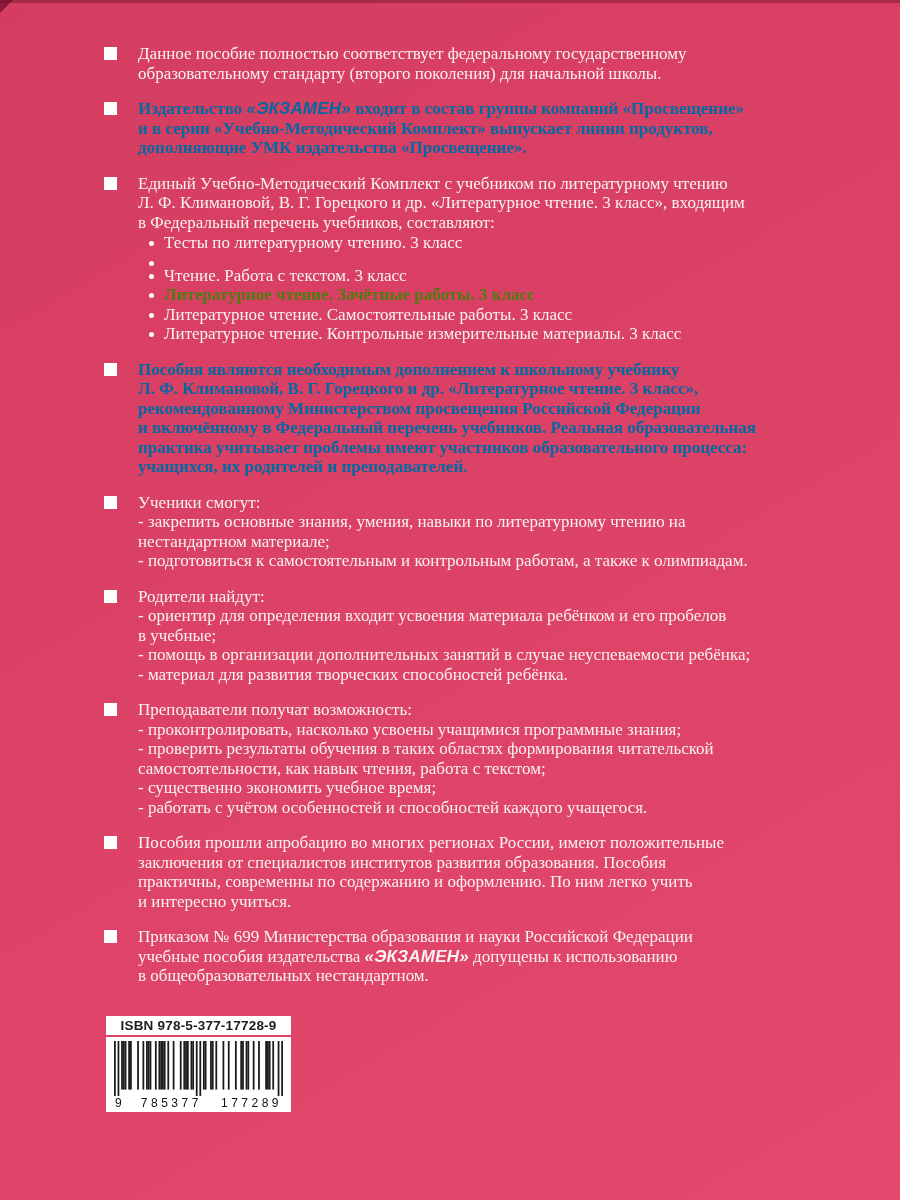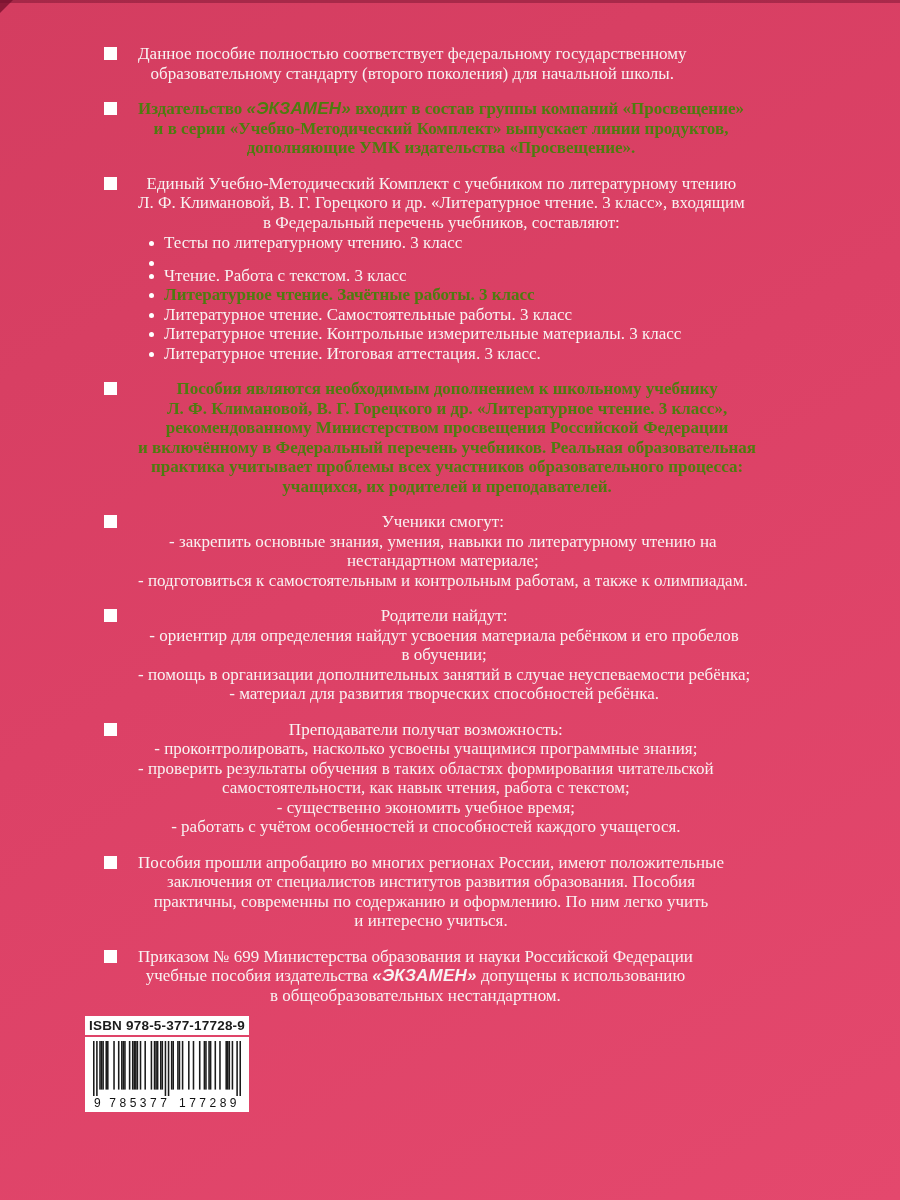--- a/index.html
+++ b/index.html
@@ -11,31 +11,31 @@
   }
   .corner-shadow{
     position:absolute;top:0;left:0;width:0;height:0;
     border-top:13px solid #8c1a38;border-right:13px solid transparent;
   }
   .top-edge{position:absolute;top:0;left:0;width:100%;height:3px;background:rgba(110,15,45,.45);}
   .content{
     position:absolute;top:44px;left:104px;width:770px;
     display:flex;flex-direction:column;gap:16px;
   }
-  .blk{display:flex;align-items:flex-start;text-align:center;}
+  .blk{display:flex;align-items:flex-start;}
   .sq{flex:0 0 13px;width:13px;height:13px;background:#ffffff;margin-top:3px;}
   .txt{margin:0 0 0 21px;font-size:17px;line-height:19.5px;}
   .txt p{margin:0;white-space:nowrap;}
-  .bold{font-weight:700;color:#4d7c0f;}
+  .bold{font-weight:700;color:#0369a1;}
   .brand{font-family:"Liberation Sans",sans-serif;font-style:italic;font-weight:700;letter-spacing:.2px;}
   .sublist{margin-top:1px;}
   .subitem{display:flex;align-items:flex-start;padding-left:11px;white-space:nowrap;}
   .subitem .dot{flex:0 0 5px;width:5px;height:5px;border-radius:50%;background:#ffffff;margin:8px 10px 0 0;}
   .subitem.bold{color:#4d7c0f;}
-  .isbn-block{position:absolute;left:85px;top:1016px;width:164px;}
+  .isbn-block{position:absolute;left:106px;top:1016px;width:185px;}
   .isbn-strip{
     background:#ffffff;color:#1c1c1c;text-align:center;
     font-family:"Liberation Sans",sans-serif;font-weight:700;font-size:13.5px;
     height:19px;line-height:19px;letter-spacing:.2px;
   }
   .barcode-box{background:#ffffff;margin-top:2px;padding:4px 8px 2px 8px;}
   .barcode-box svg{display:block;width:100%;height:55px;fill:#1b1b1b;}
   .digits{
     display:flex;justify-content:space-between;align-items:baseline;
     font-family:"Liberation Sans",sans-serif;font-size:12px;line-height:13px;color:#111;
@@ -91,56 +91,52 @@
             <span>Литературное чтение. Зачётные работы. 3 класс</span>
           </div>
         <div class="subitem">
             <span class="dot"></span>
             <span>Литературное чтение. Самостоятельные работы. 3 класс</span>
           </div>
         <div class="subitem">
             <span class="dot"></span>
             <span>Литературное чтение. Контрольные измерительные материалы. 3 класс</span>
           </div>
-        <div class="subitem">
-            <span class="dot"></span>
-            <span>Литературное чтение. Итоговая аттестация. 3 класс.</span>
-          </div>
       </div>
     </div>
   </section>
 
   <section class="blk bold">
     <span class="sq"></span>
     <div class="txt">
       <p>Пособия являются необходимым дополнением к школьному учебнику</p>
       <p>Л. Ф. Климановой, В. Г. Горецкого и др. «Литературное чтение. 3 класс»,</p>
       <p>рекомендованному Министерством просвещения Российской Федерации</p>
       <p>и включённому в Федеральный перечень учебников. Реальная образовательная</p>
-      <p>практика учитывает проблемы всех участников образовательного процесса:</p>
+      <p>практика учитывает проблемы имеют участников образовательного процесса:</p>
       <p>учащихся, их родителей и преподавателей.</p>
     </div>
   </section>
 
   <section class="blk">
     <span class="sq"></span>
     <div class="txt">
       <p>Ученики смогут:</p>
       <p>- закрепить основные знания, умения, навыки по литературному чтению на</p>
       <p>нестандартном материале;</p>
       <p>- подготовиться к самостоятельным и контрольным работам, а также к олимпиадам.</p>
     </div>
   </section>
 
   <section class="blk">
     <span class="sq"></span>
     <div class="txt">
       <p>Родители найдут:</p>
-      <p>- ориентир для определения найдут усвоения материала ребёнком и его пробелов</p>
-      <p>в обучении;</p>
+      <p>- ориентир для определения входит усвоения материала ребёнком и его пробелов</p>
+      <p>в учебные;</p>
       <p>- помощь в организации дополнительных занятий в случае неуспеваемости ребёнка;</p>
       <p>- материал для развития творческих способностей ребёнка.</p>
     </div>
   </section>
 
   <section class="blk">
     <span class="sq"></span>
     <div class="txt">
       <p>Преподаватели получат возможность:</p>
       <p>- проконтролировать, насколько усвоены учащимися программные знания;</p>

